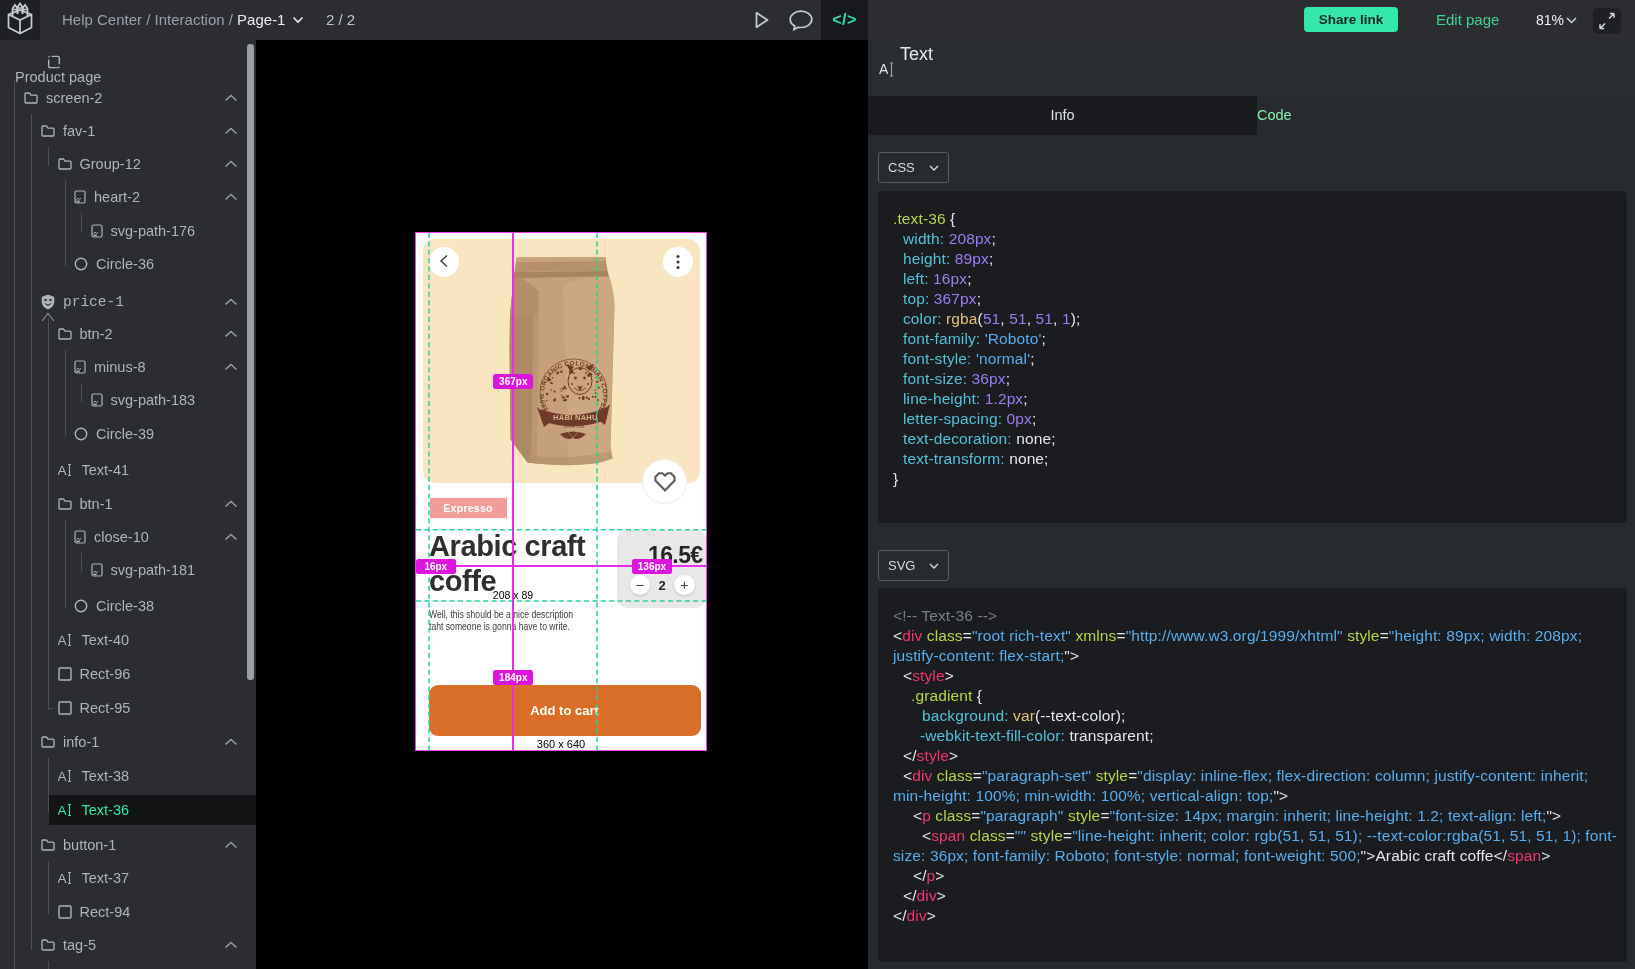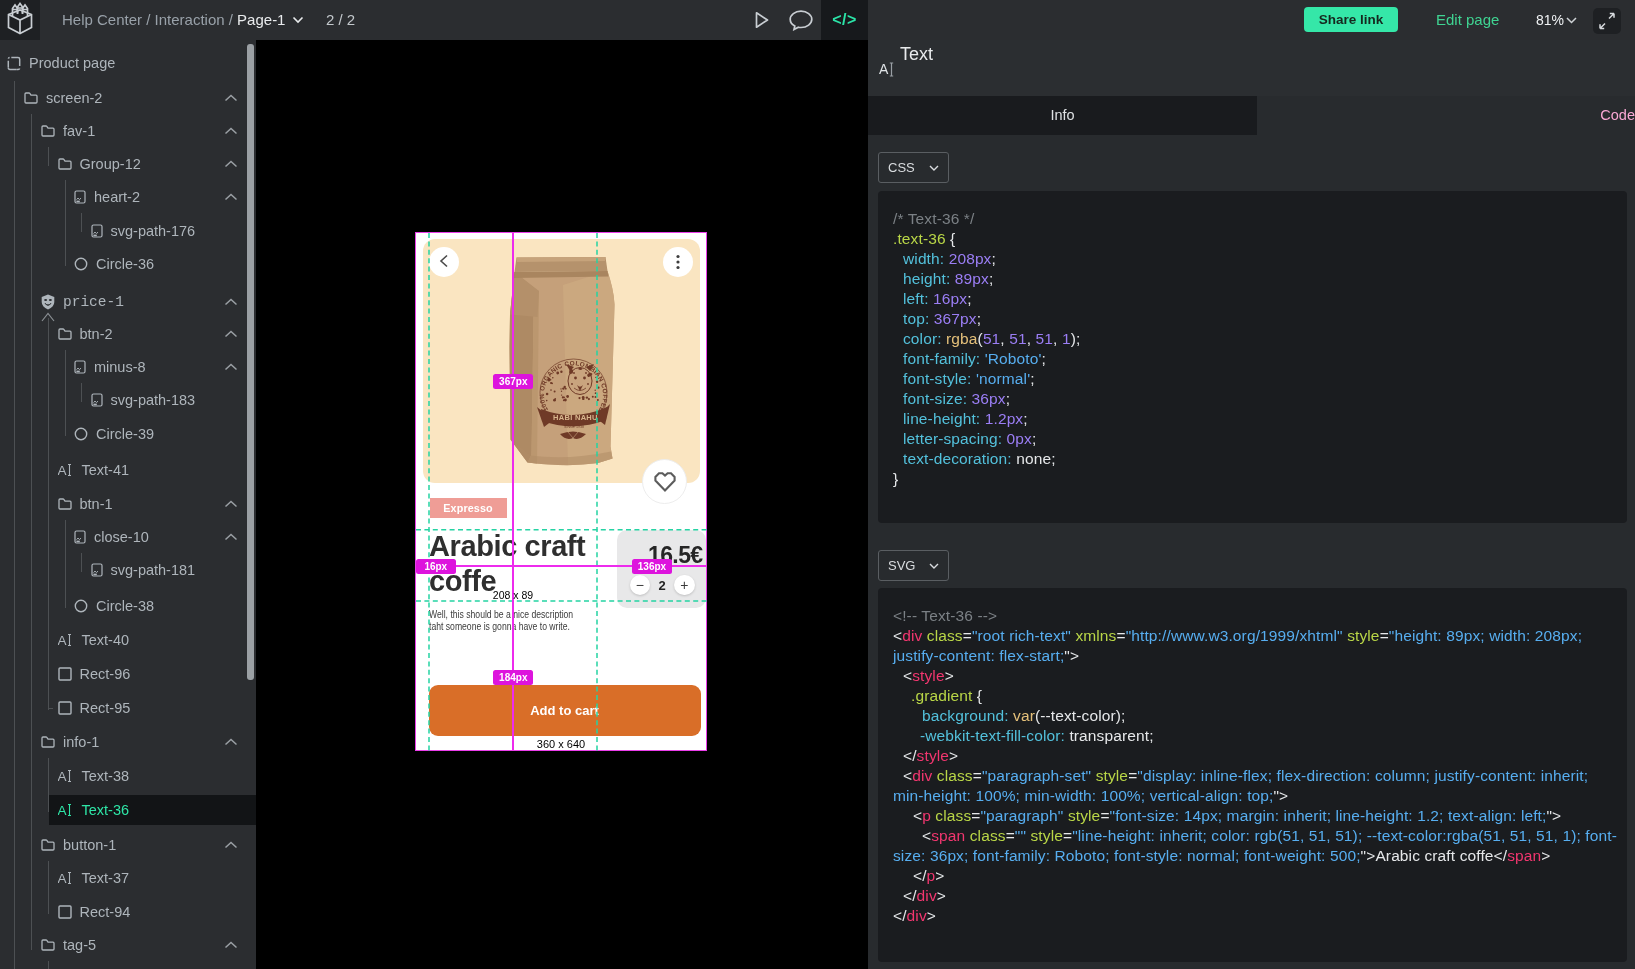--- a/index.html
+++ b/index.html
@@ -43,21 +43,21 @@
      color:#fff; font-size:13px; font-weight:bold; text-align:center; line-height:51px; }
   #sizelbl2 { position:absolute; left:0; top:504.5px; width:100%; text-align:center; color:#000; font-size:11px; }
   .mline { position:absolute; background:#ed2bed; }
   .mlabel { position:absolute; width:40px; height:15px; background:#dd14dd; border-radius:2.5px;
      color:#fff; font-size:10px; font-weight:bold; text-align:center; line-height:15px; }
   #panel { position:absolute; left:868px; top:40px; width:767px; height:929px; background:#282b2e; }
   #ptitle { position:absolute; left:32px; top:4px; color:#e8eaec; font-size:18px; }
   #tabinfo { position:absolute; left:0; top:56px; width:389px; height:39px; background:#191b1e;
      color:#dfe2e4; font-size:14.5px; text-align:center; line-height:39px; }
   #tabcode { position:absolute; left:389px; top:56px; width:378px; height:39px;
-     color:#f9a8d4; font-size:14.5px; text-align:right; line-height:39px; }
+     color:#86efac; font-size:14.5px; text-align:left; line-height:39px; }
   .dropdown { position:absolute; left:10px; width:71px; height:31px; border:1px solid #5a5e62; border-radius:3px;
      color:#d9dcdf; font-size:13px; line-height:29px; padding-left:9px; }
   .dropdown svg { position:absolute; right:9px; top:12px; }
   .codeblock { position:absolute; left:10px; width:749px; background:#1a1c1f; border-radius:4px;
      font-size:15.5px; letter-spacing:0.12px; line-height:20px; color:#e6e8ea; padding:18px 0 0 15px; white-space:nowrap; overflow:hidden; }
   .codeblock div { height:20px; }
   .cm { color:#7b8085; }
   .sel { color:#b9d647; }
   .pr { color:#53c1dc; }
   .vl { color:#9b7ef5; }
@@ -117,21 +117,21 @@
 <div class="gline" style="left:64.5px;top:140px;height:86px;"></div>
 <div class="gline" style="left:64.5px;top:310px;height:86px;"></div>
 <div class="gline" style="left:64.5px;top:480px;height:88px;"></div>
 <div class="gline" style="left:81px;top:173px;height:19px;"></div>
 <div class="gline" style="left:81px;top:343px;height:19px;"></div>
 <div class="gline" style="left:81px;top:513px;height:19px;"></div>
 <svg class="abs" style="left:41px;top:272px" width="14" height="10" viewBox="0 0 14 10" fill="none" stroke="#8a8f93" stroke-width="1.2">
         <path d="M1 9 L7 1.5 L13 9"></path>
       </svg>
 <div class="abs" style="left:48px;top:668px;width:5px;height:1px;background:#4d5053;"></div>
-<div class="row" style="left:7px;top:8px;">
+<div class="row" style="left:7px;top:15px;flex-direction:column;">
         <svg width="14" height="15" viewBox="0 0 14 15" fill="none" stroke="#aeb5bb" stroke-width="1.5">
           <path d="M4.3 1.5 L11 1.5 Q12.7 1.5 12.7 3.2 L12.7 10 M12.7 12.6 Q12.4 13.5 11.2 13.5 L9.8 13.5 M1.3 11 L1.3 4.8 M1.3 2.6 Q1.6 1.5 2.6 1.5 M9.6 13.5 L3 13.5 Q1.3 13.5 1.3 11.8 L1.3 11.2"></path>
         </svg>
         <span class="rowlabel">Product page</span>
       </div>
 <div class="row" style="left:24px;top:43.1px;">
         <svg width="14" height="12" viewBox="0 0 14 12" fill="none" stroke="#aeb5bb" stroke-width="1.3">
           <path d="M1 3 L1 10 Q1 11 2 11 L12 11 Q13 11 13 10 L13 4.2 Q13 3.2 12 3.2 L7 3.2 L5.8 1.4 Q5.5 1 5 1 L2 1 Q1 1 1 2 Z"></path>
         </svg>
         <span class="rowlabel">screen-2</span>
@@ -473,33 +473,33 @@
   </svg>
   <div id="ptitle">Text</div>
   <div id="tabinfo">Info</div>
       <div id="tabcode">Code</div>
   <div class="dropdown" style="top:112px;">CSS
     <svg width="10" height="7" viewBox="0 0 10 7" fill="none" stroke="#d9dcdf" stroke-width="1.4">
           <path d="M1 1 L5 5 L9 1"></path>
         </svg>
   </div>
   <div class="codeblock" style="top:150.5px; height:332.5px;">
-        <div style="padding-left:0px"><span class="cm">/* Text-36 */</span></div>
         <div style="padding-left:0px"><span class="sel">.text-36</span> {</div>
         <div style="padding-left:10px"><span class="pr">width:</span> <span class="vl">208px</span>;</div>
         <div style="padding-left:10px"><span class="pr">height:</span> <span class="vl">89px</span>;</div>
         <div style="padding-left:10px"><span class="pr">left:</span> <span class="vl">16px</span>;</div>
         <div style="padding-left:10px"><span class="pr">top:</span> <span class="vl">367px</span>;</div>
         <div style="padding-left:10px"><span class="pr">color:</span> <span class="fn">rgba</span>(<span class="vl">51</span>, <span class="vl">51</span>, <span class="vl">51</span>, <span class="vl">1</span>);</div>
         <div style="padding-left:10px"><span class="pr">font-family:</span> <span class="st">'Roboto'</span>;</div>
         <div style="padding-left:10px"><span class="pr">font-style:</span> <span class="st">'normal'</span>;</div>
         <div style="padding-left:10px"><span class="pr">font-size:</span> <span class="vl">36px</span>;</div>
         <div style="padding-left:10px"><span class="pr">line-height:</span> <span class="vl">1.2px</span>;</div>
         <div style="padding-left:10px"><span class="pr">letter-spacing:</span> <span class="vl">0px</span>;</div>
         <div style="padding-left:10px"><span class="pr">text-decoration:</span> none;</div>
+        <div style="padding-left:10px"><span class="pr">text-transform:</span> none;</div>
         <div style="padding-left:0px">}</div>
       </div>
   <div class="dropdown" style="top:510px;">SVG
     <svg width="10" height="7" viewBox="0 0 10 7" fill="none" stroke="#d9dcdf" stroke-width="1.4">
           <path d="M1 1 L5 5 L9 1"></path>
         </svg>
   </div>
   <div class="codeblock" style="top:548px; height:373.5px;">
         <div style="padding-left:0px"><span class="cm">&lt;!-- Text-36 --&gt;</span></div>
         <div style="padding-left:0px">&lt;<span class="tg">div</span> <span class="sel">class</span>=<span class="st">"root rich-text"</span> <span class="sel">xmlns</span>=<span class="st">"http://www.w3.org/1999/xhtml"</span> <span class="sel">style</span>=<span class="st">"height: 89px; width: 208px;</span></div>

